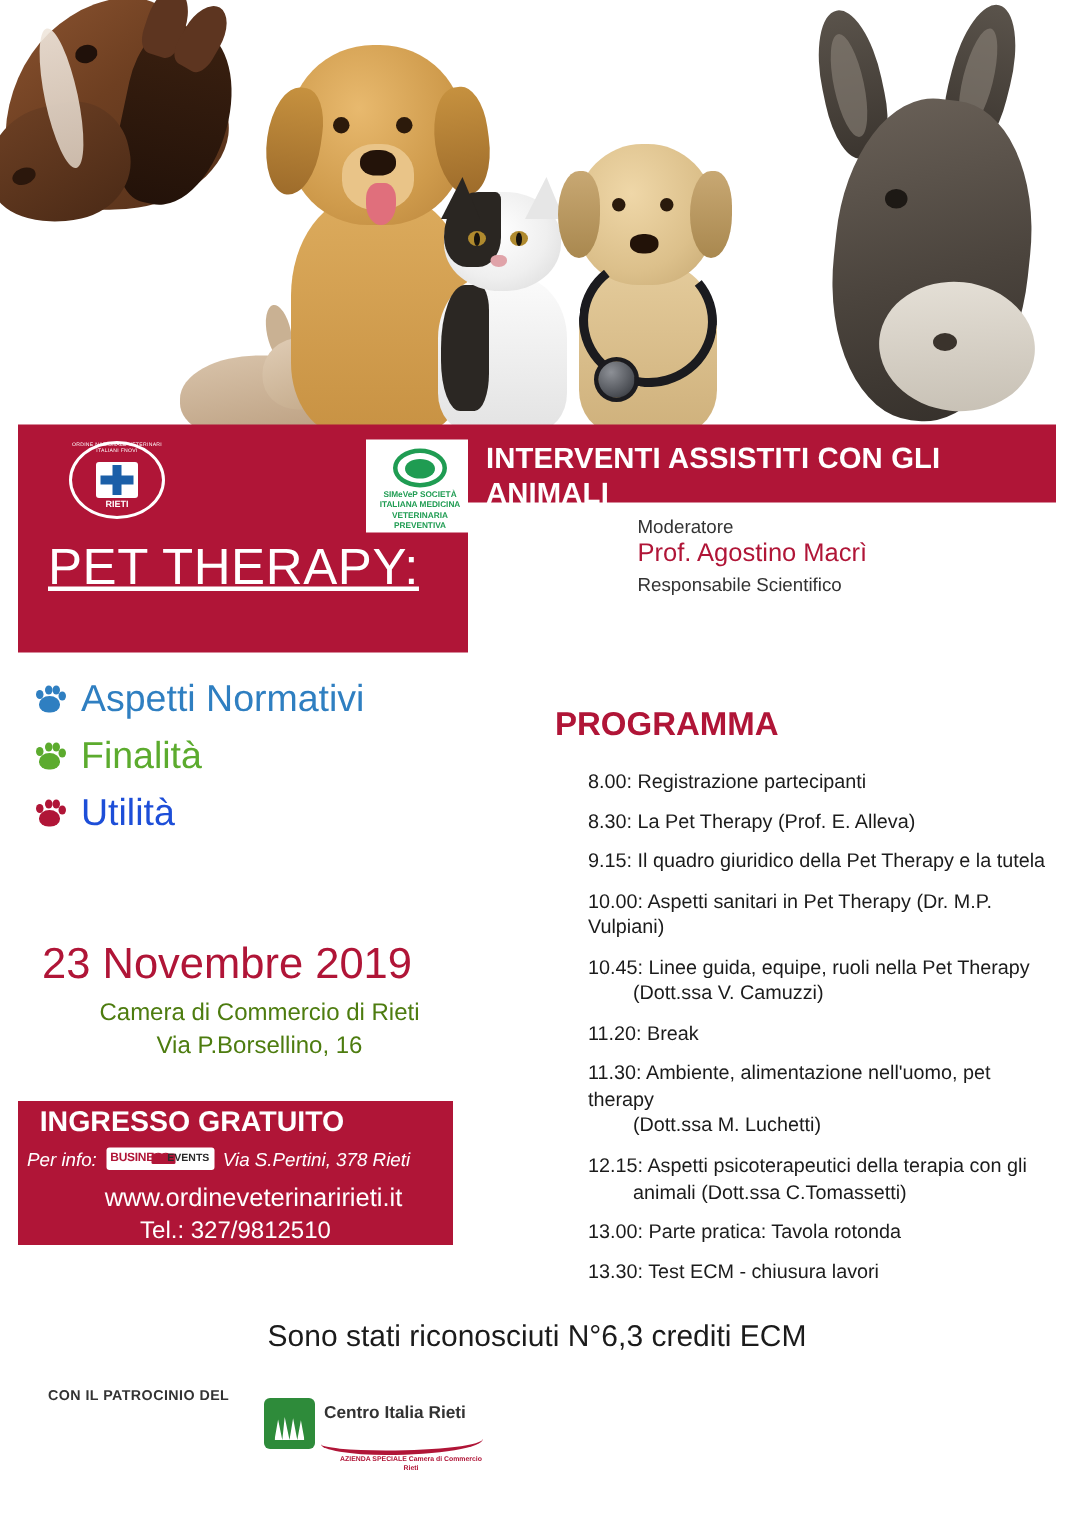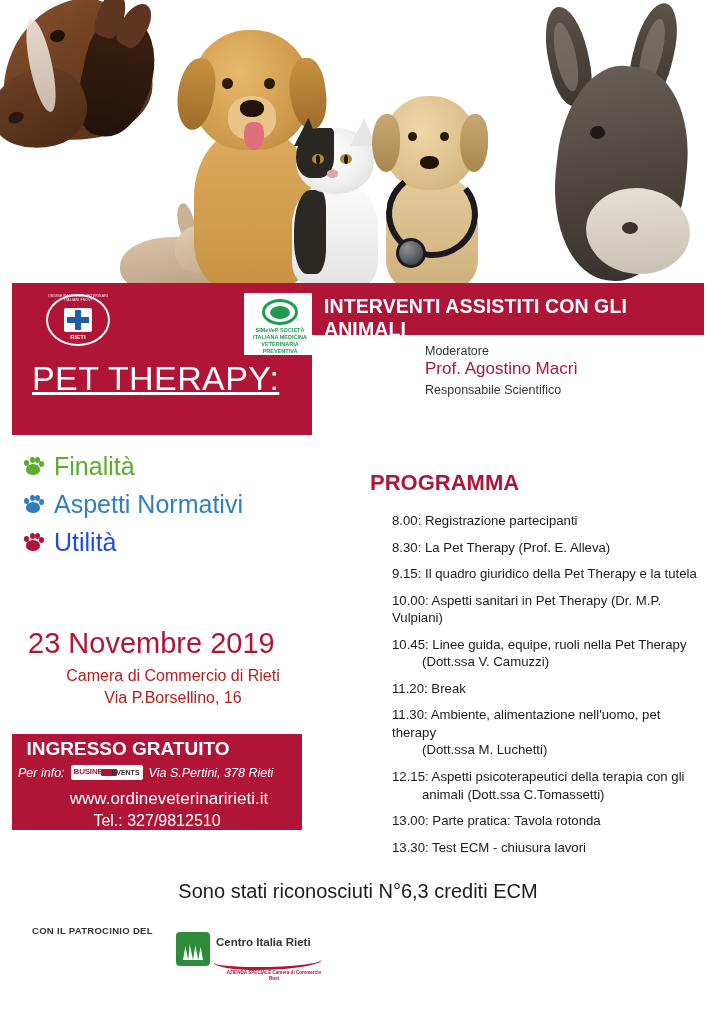--- a/index.html
+++ b/index.html
@@ -334,21 +334,21 @@
   .b2 .paw .pad, .b2 .paw .toe { background: #5cab2e; }
   .b3 .paw .pad, .b3 .paw .toe { background: #b01537; }
 
   
   .date-line {
     position: absolute; left: 28px; top: 627px; width: 300px;
     font-size: 29px; color: #b01537;
   }
   .venue {
     position: absolute; left: 28px; top: 665px; width: 290px;
-    text-align: center; font-size: 16px; color: #b91c1c; line-height: 1.35;
+    text-align: center; font-size: 16px; color: #4d7c0f; line-height: 1.35;
   }
 
   
   .free-band {
     position: absolute; left: 12px; top: 734px;
     width: 290px; height: 96px;
     background: #b01537;
     clip-path: polygon(0 0, 100% 0, 100% 100%, 0 100%, 0 0);
   }
   .free-band::after {
@@ -547,39 +547,39 @@
       <div class="leaf-in"></div>
       <div class="smi-txt">SIMeVeP
 SOCIETÀ ITALIANA
 MEDICINA VETERINARIA PREVENTIVA</div>
     </div>
 
     <div class="title">PET THERAPY:</div>
   </div>
 
   <div class="bullets">
+    <div class="bullet-row b1">
+      <span class="paw">
+        <span class="pad"></span>
+          <span class="toe t1"></span>
+          <span class="toe t2"></span>
+          <span class="toe t3"></span>
+          <span class="toe t4"></span>
+      </span>
+      <span class="bullet-text">Aspetti Normativi</span>
+    </div>
     <div class="bullet-row b2">
       <span class="paw">
         <span class="pad"></span>
           <span class="toe t1"></span>
           <span class="toe t2"></span>
           <span class="toe t3"></span>
           <span class="toe t4"></span>
       </span>
       <span class="bullet-text">Finalità</span>
-    </div>
-    <div class="bullet-row b1">
-      <span class="paw">
-        <span class="pad"></span>
-          <span class="toe t1"></span>
-          <span class="toe t2"></span>
-          <span class="toe t3"></span>
-          <span class="toe t4"></span>
-      </span>
-      <span class="bullet-text">Aspetti Normativi</span>
     </div>
     <div class="bullet-row b3">
       <span class="paw">
         <span class="pad"></span>
           <span class="toe t1"></span>
           <span class="toe t2"></span>
           <span class="toe t3"></span>
           <span class="toe t4"></span>
       </span>
       <span class="bullet-text">Utilità</span>

